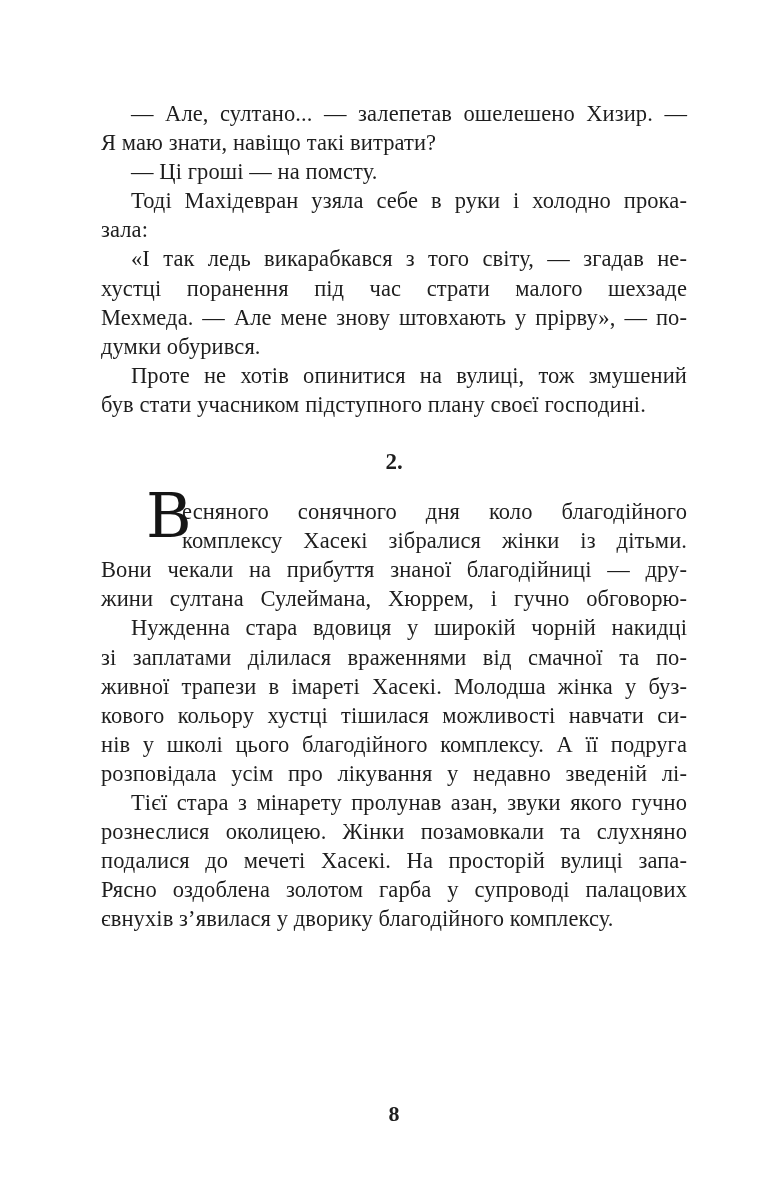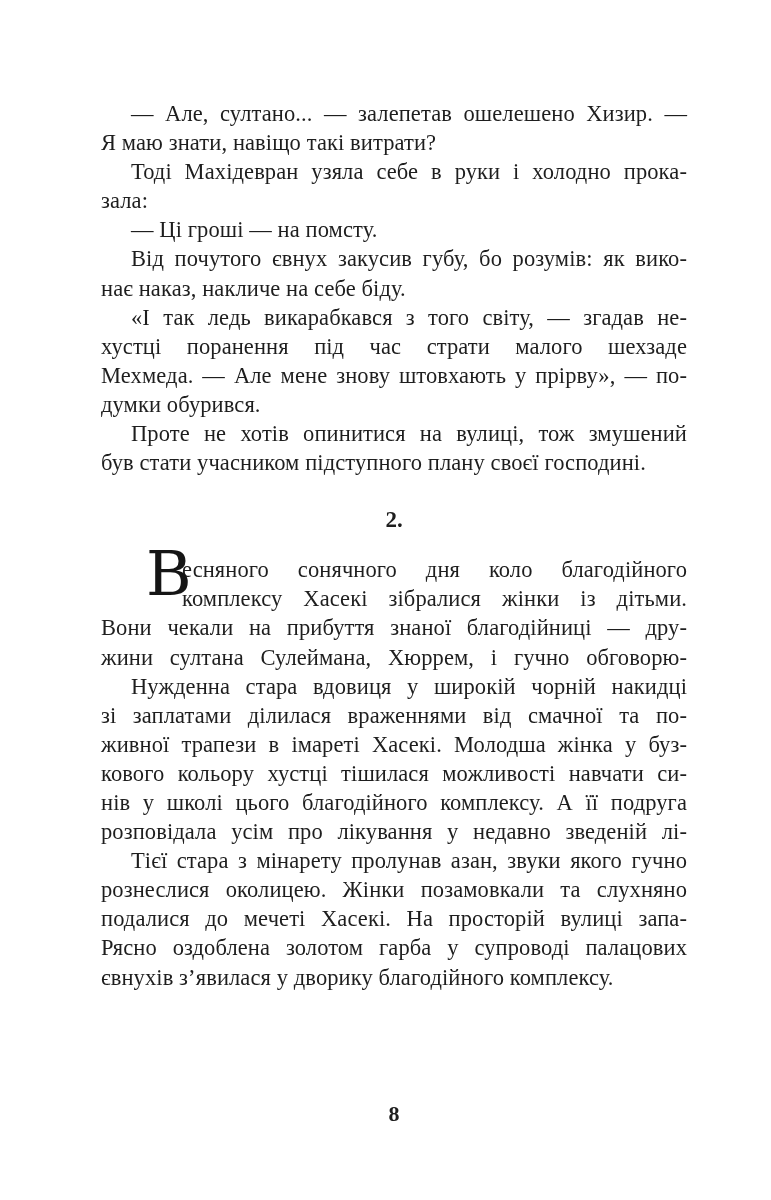--- a/index.html
+++ b/index.html
@@ -81,32 +81,28 @@
 
 <div class="page">
   <div class="column">
 
     <div class="para">
       <div class="line indent">— Але, султано... — залепетав ошелешено Хизир. —</div>
       <div class="line last">Я маю знати, навіщо такі витрати?</div>
     </div>
 
     <div class="para">
+      <div class="line indent last">— Ці гроші — на помсту.</div>
+    </div>
+
+    <div class="para">
       <div class="line indent">Тоді Махідевран узяла себе в руки і холодно прока-</div>
       <div class="line last">зала:</div>
     </div>
 
-    <div class="para">
-      <div class="line indent last">— Ці гроші — на помсту.</div>
-    </div>
-
-    <div class="para">
-      <div class="line indent">Від почутого євнух закусив губу, бо розумів: як вико-</div>
-      <div class="line last">нає наказ, накличе на себе біду.</div>
-    </div>
 
     <div class="para">
       <div class="line indent">«І так ледь викарабкався з того світу, — згадав не-</div>
       <div class="line">хустці поранення під час страти малого шехзаде</div>
       <div class="line">Мехмеда. — Але мене знову штовхають у прірву», — по-</div>
       <div class="line last">думки обурився.</div>
     </div>
 
     <div class="para">
       <div class="line indent">Проте не хотів опинитися на вулиці, тож змушений</div>

